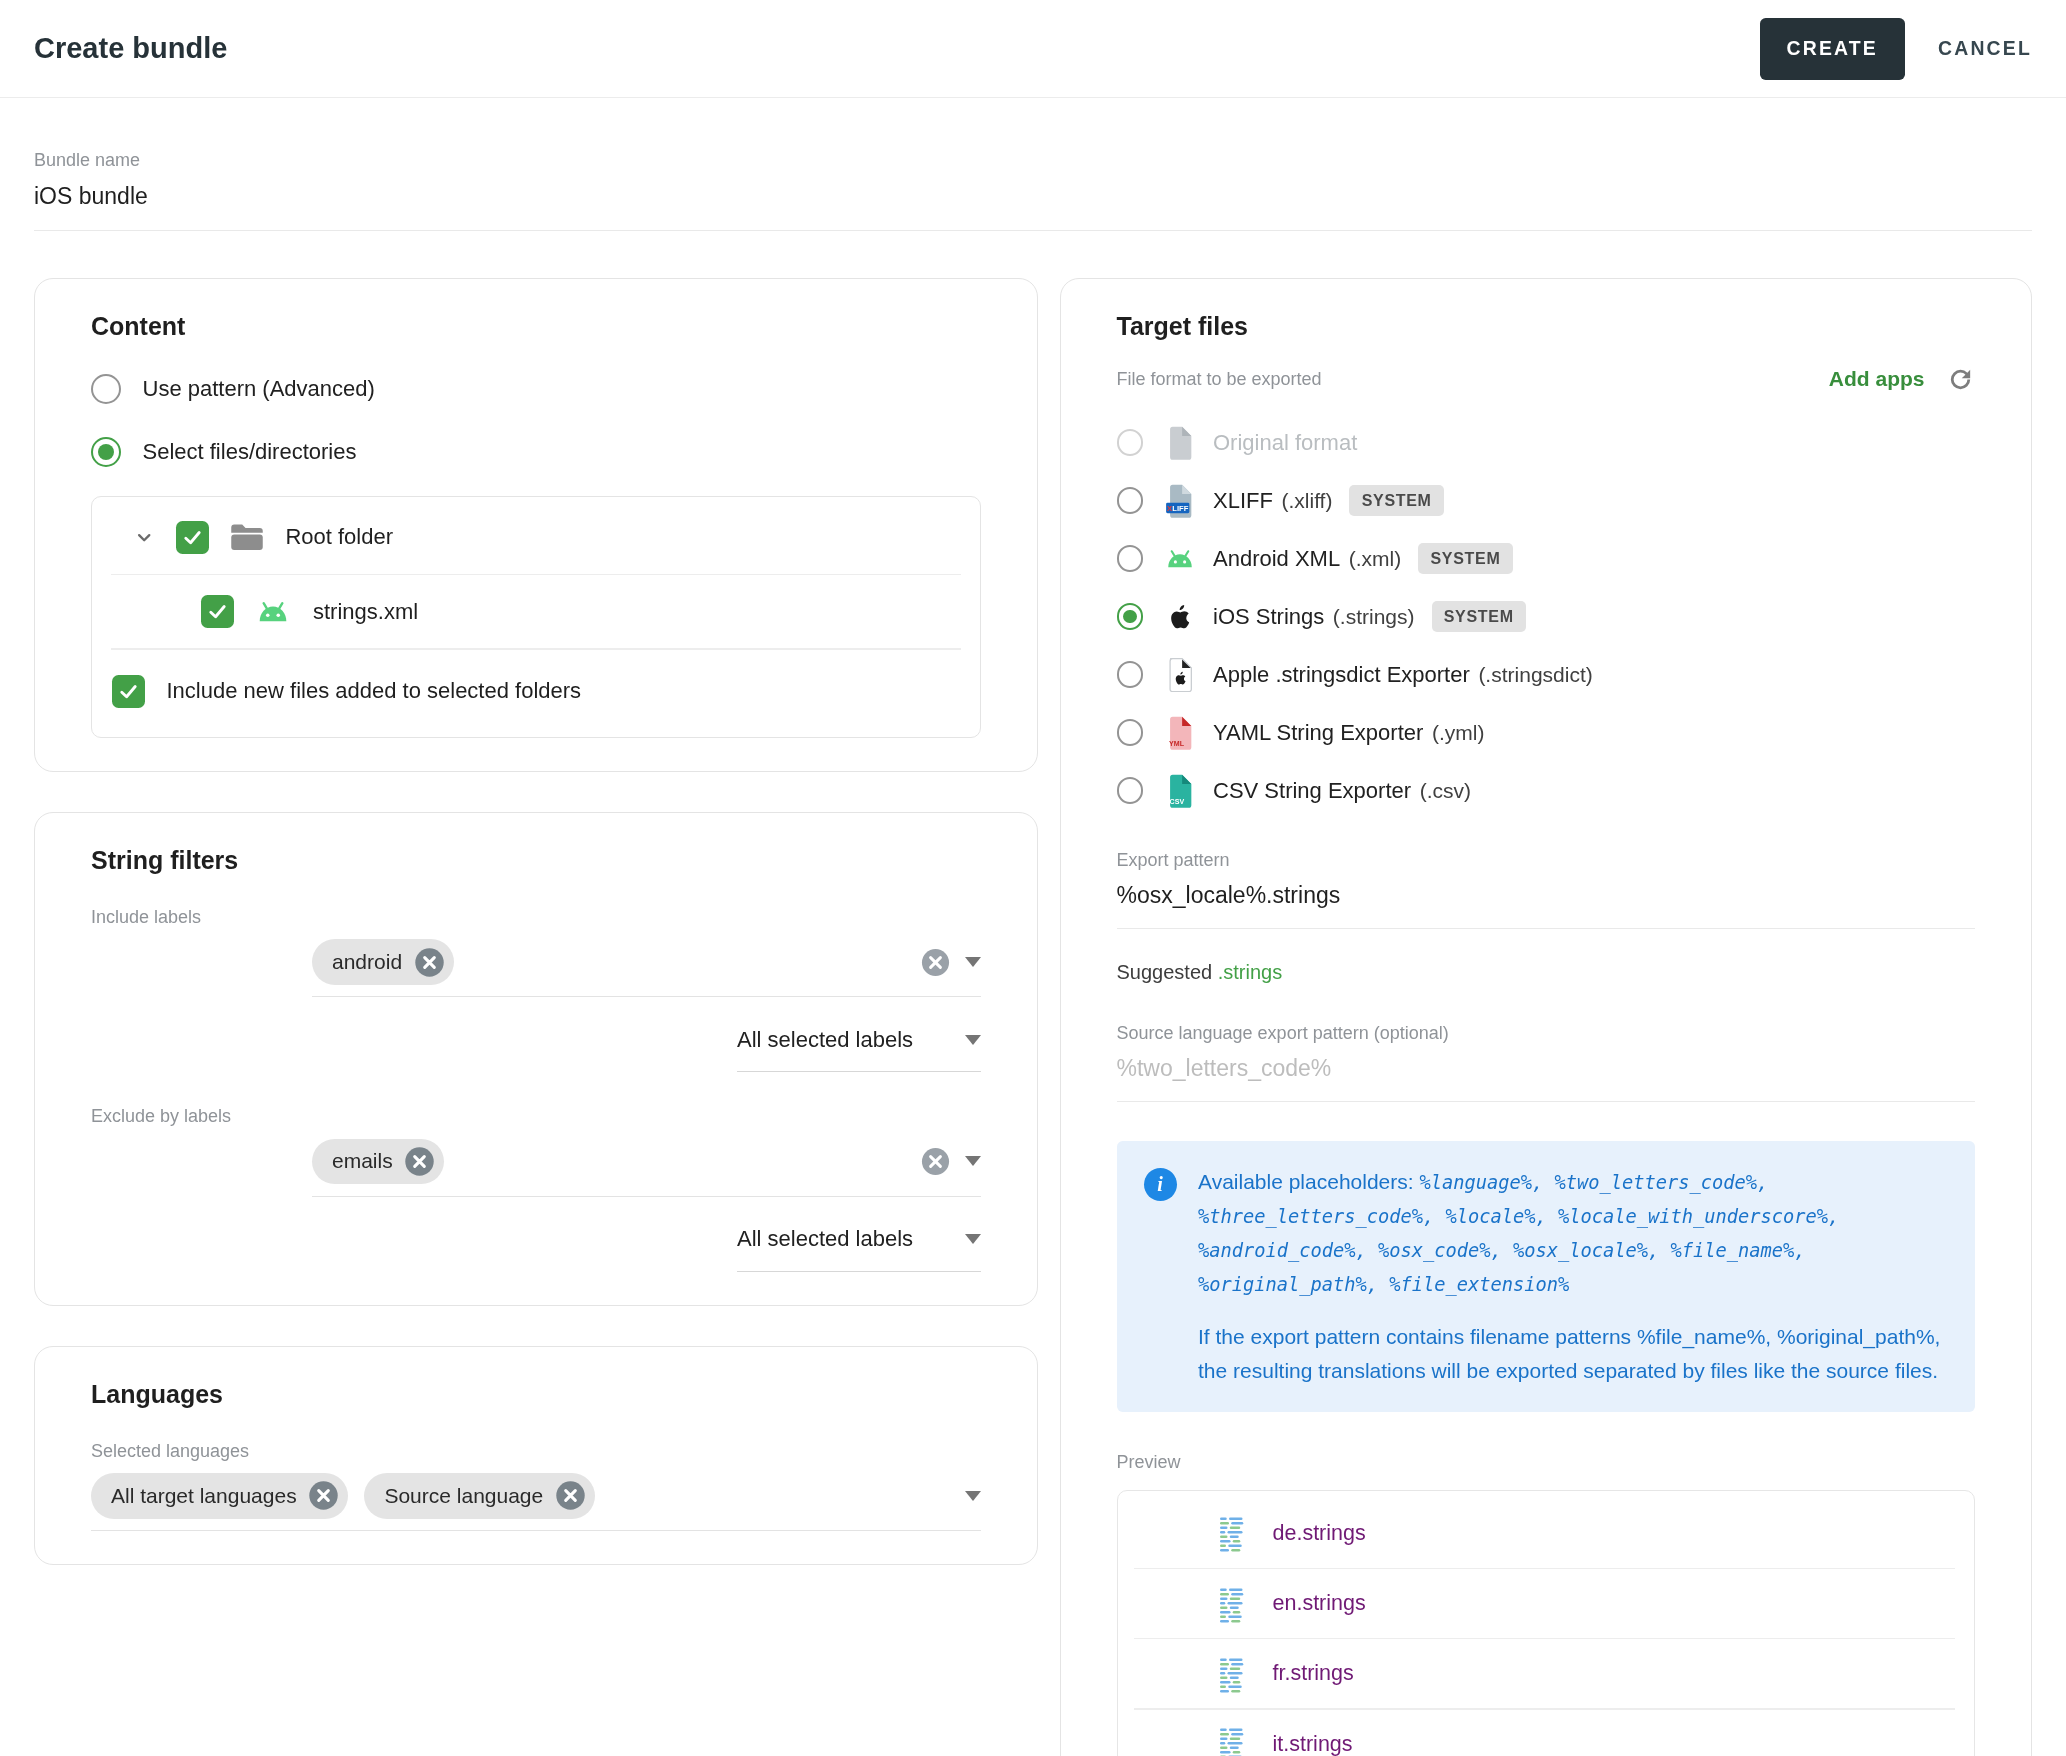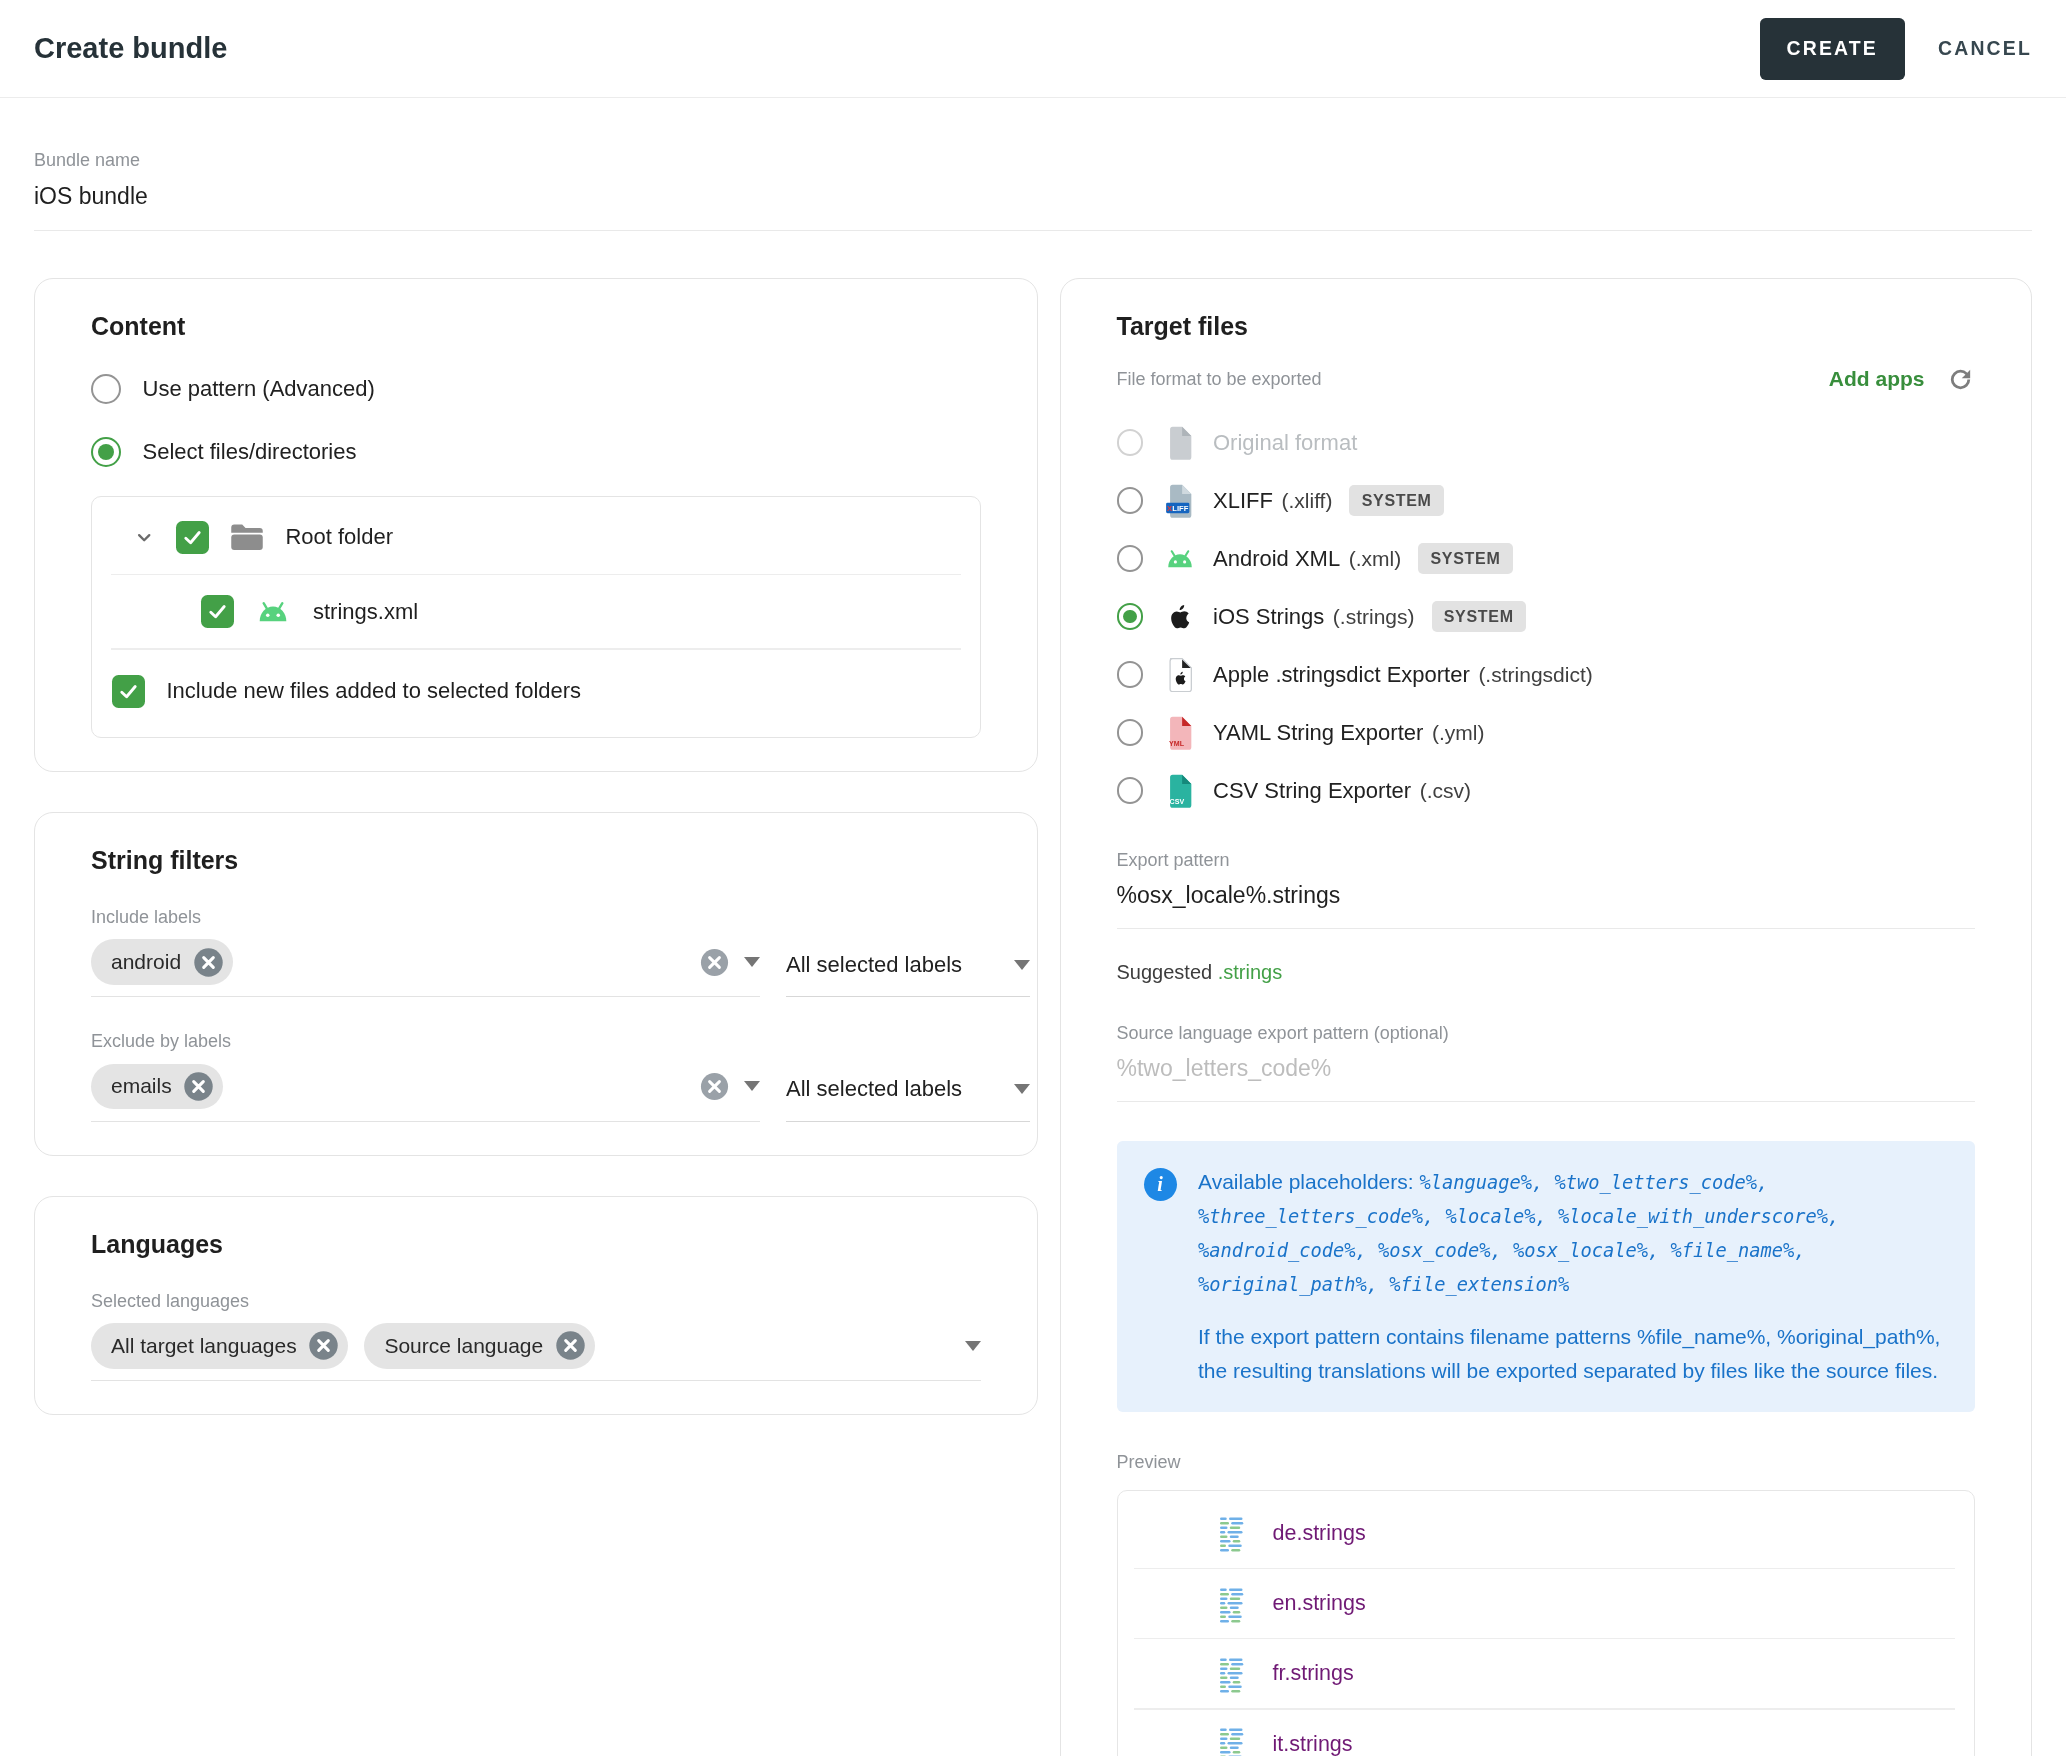--- a/index.html
+++ b/index.html
@@ -55,21 +55,21 @@
   .tree-row { display:flex; align-items:center; min-height:73px; font-size:22px; color:#1f1f1f; }
   .tree-row.root { padding-left:40px; gap:20px; }
   .tree-row.child { padding-left:109px; gap:21.5px; }
   .tree-row.opt { padding-left:20px; gap:21.5px; min-height:83px; }
   .tree-divider { height:1.4px; background:#ededed; margin:0 18.7px; }
   .tree-icon { width:36px; height:32px; display:flex; align-items:center; flex:none; }
   .chevron { width:24.4px; height:24.4px; flex:none; }
 
   
   .group-label { font-size:18px; color:#8f9398; }
-  .filter-row { display:flex; align-items:flex-end; gap:26px; margin-top:11.5px; }
+  .filter-row { display:flex; align-items:flex-end; gap:26px; margin-top:11.5px;flex-direction:column; }
   .chips-field { width:669px; flex:none; display:flex; align-items:center; border-bottom:1.4px solid #e3e3e3; padding-bottom:11.5px; min-height:57px; }
   .chips-field.wide { width:100%; }
   .chips-wrap { display:flex; align-items:center; gap:16px; flex:1; }
   .chip { display:flex; align-items:center; gap:11.5px; background:#e4e4e4; border-radius:29px; padding:7.2px 9.3px 7.2px 20px; font-size:21px; color:#2a2a2a; }
   .chip-x { width:31px; height:31px; flex:none; display:block; cursor:pointer; }
   .clear-icon { width:31px; height:31px; flex:none; margin-right:14.3px; cursor:pointer; }
   .caret { width:0; height:0; border-left:8px solid transparent; border-right:8px solid transparent; border-top:10px solid #757575; flex:none; cursor:pointer; }
   .select-field { width:244px; flex:none; display:flex; align-items:center; justify-content:space-between; border-bottom:1.4px solid #d7d7d7; padding-bottom:14.3px; font-size:22px; color:#212121; min-height:49px; cursor:pointer; }
   .filter-group + .filter-group { margin-top:34px; }
 

